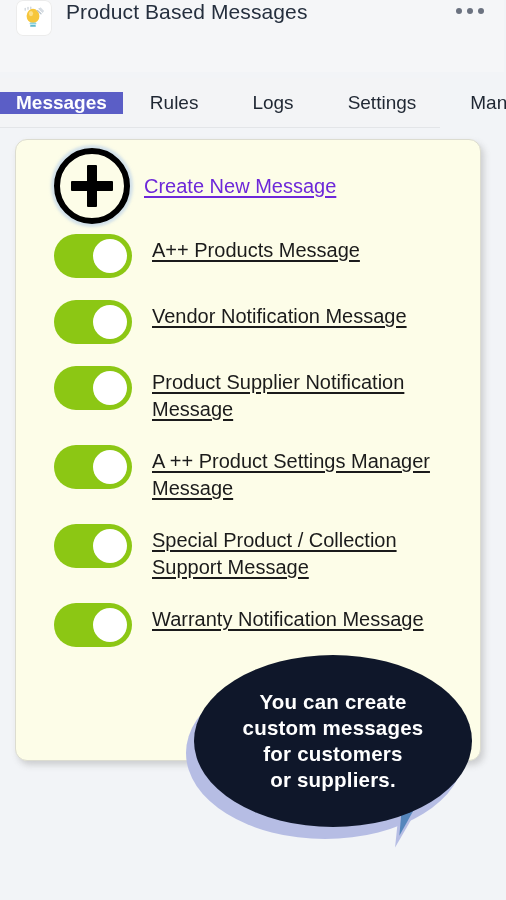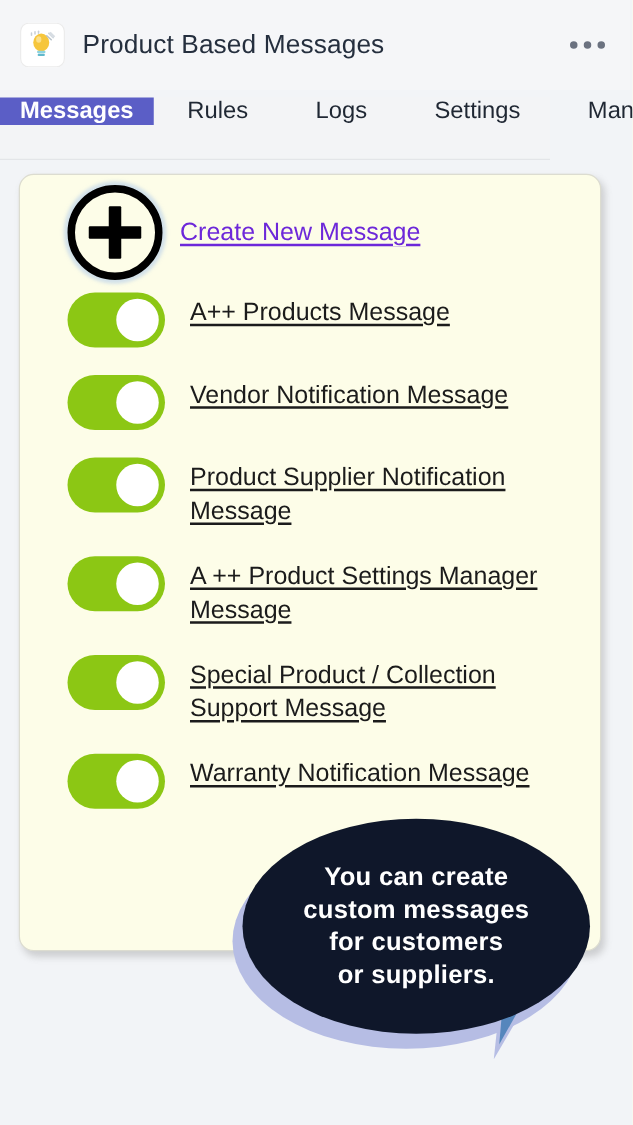--- a/index.html
+++ b/index.html
@@ -16,21 +16,21 @@
     position: relative;
   }
 
   
   .app-header {
     position: absolute;
     left: 0; top: 0;
     width: 504px; height: 72px;
     background: #f5f6f8;
     display: flex;
-    align-items: center;
+    align-items: flex-start;
     padding-left: 16px;
     padding-right: 14px;
   }
 
   .app-logo {
     width: 36px; height: 36px;
     border-radius: 7px;
     background: #ffffff;
     display: flex;
     align-items: center;
@@ -63,21 +63,21 @@
     background: #6b7280;
   }
 
   
   .tab-bar {
     position: absolute;
     left: 0; top: 78px;
     width: 440px; height: 50px;
     background: #f3f4f6;
     display: flex;
-    align-items: flex-start;
+    align-items: center;
     border-bottom: 1px solid #e3e5e8;
   }
   .tab {
     display: flex;
     align-items: center;
     padding: 0 27px;
     font-size: 19px;
     color: #1f2733;
     cursor: pointer;
     white-space: nowrap;

